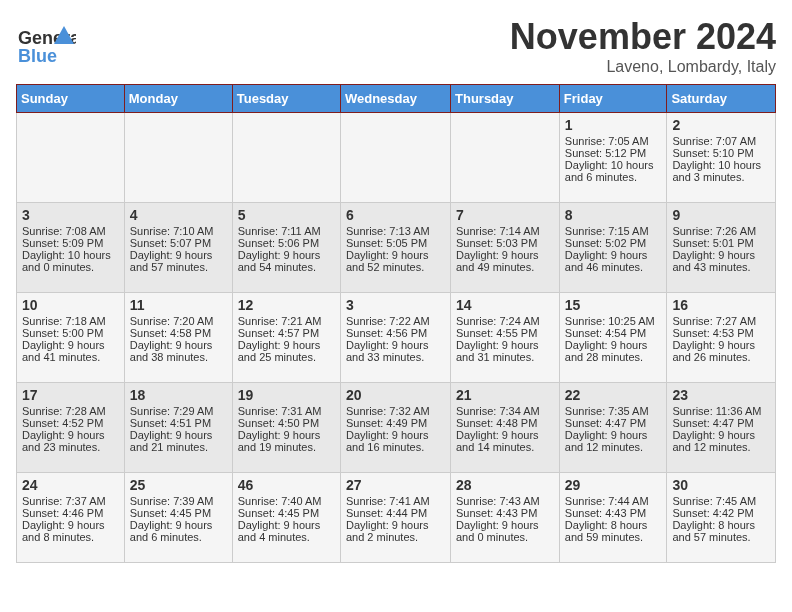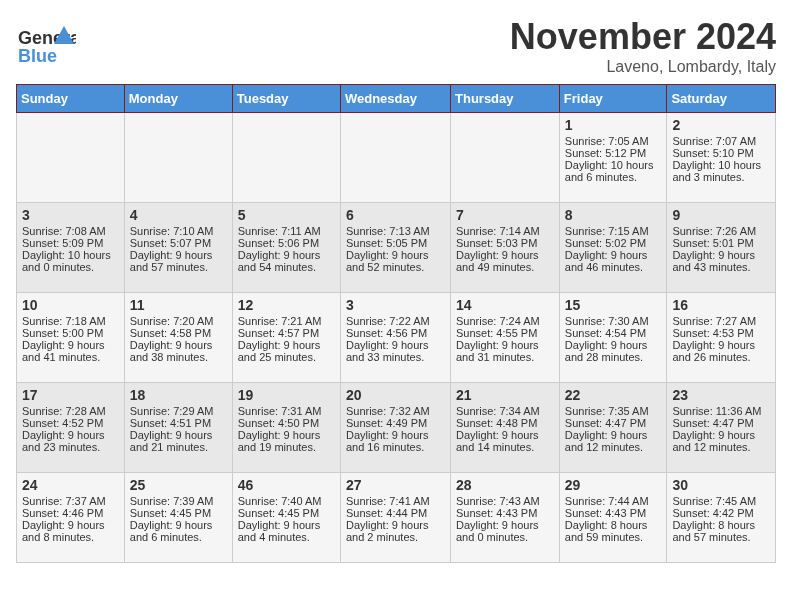--- a/index.html
+++ b/index.html
@@ -191,21 +191,21 @@
           <div>Daylight: 9 hours and 33 minutes.</div>
         </td>
         <td>
           <span class="day-number">14</span>
           <div>Sunrise: 7:24 AM</div>
           <div>Sunset: 4:55 PM</div>
           <div>Daylight: 9 hours and 31 minutes.</div>
         </td>
         <td>
           <span class="day-number">15</span>
-          <div>Sunrise: 7:30 AM</div>
+          <div>Sunrise: 10:25 AM</div>
           <div>Sunset: 4:54 PM</div>
           <div>Daylight: 9 hours and 28 minutes.</div>
         </td>
         <td>
           <span class="day-number">16</span>
           <div>Sunrise: 7:27 AM</div>
           <div>Sunset: 4:53 PM</div>
           <div>Daylight: 9 hours and 26 minutes.</div>
         </td>
       </tr>

